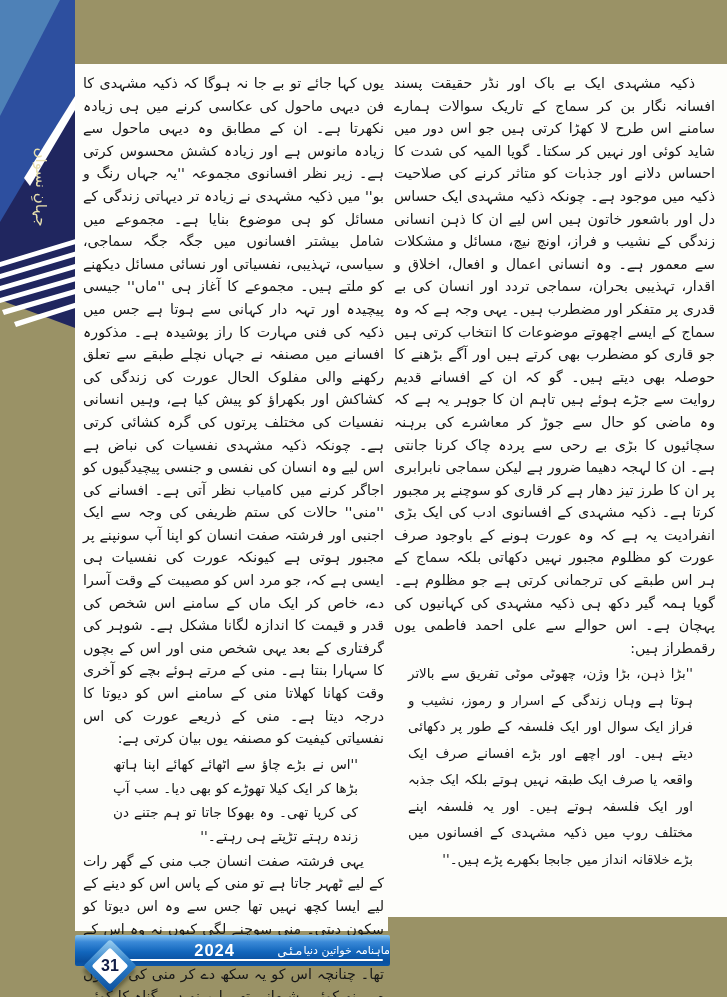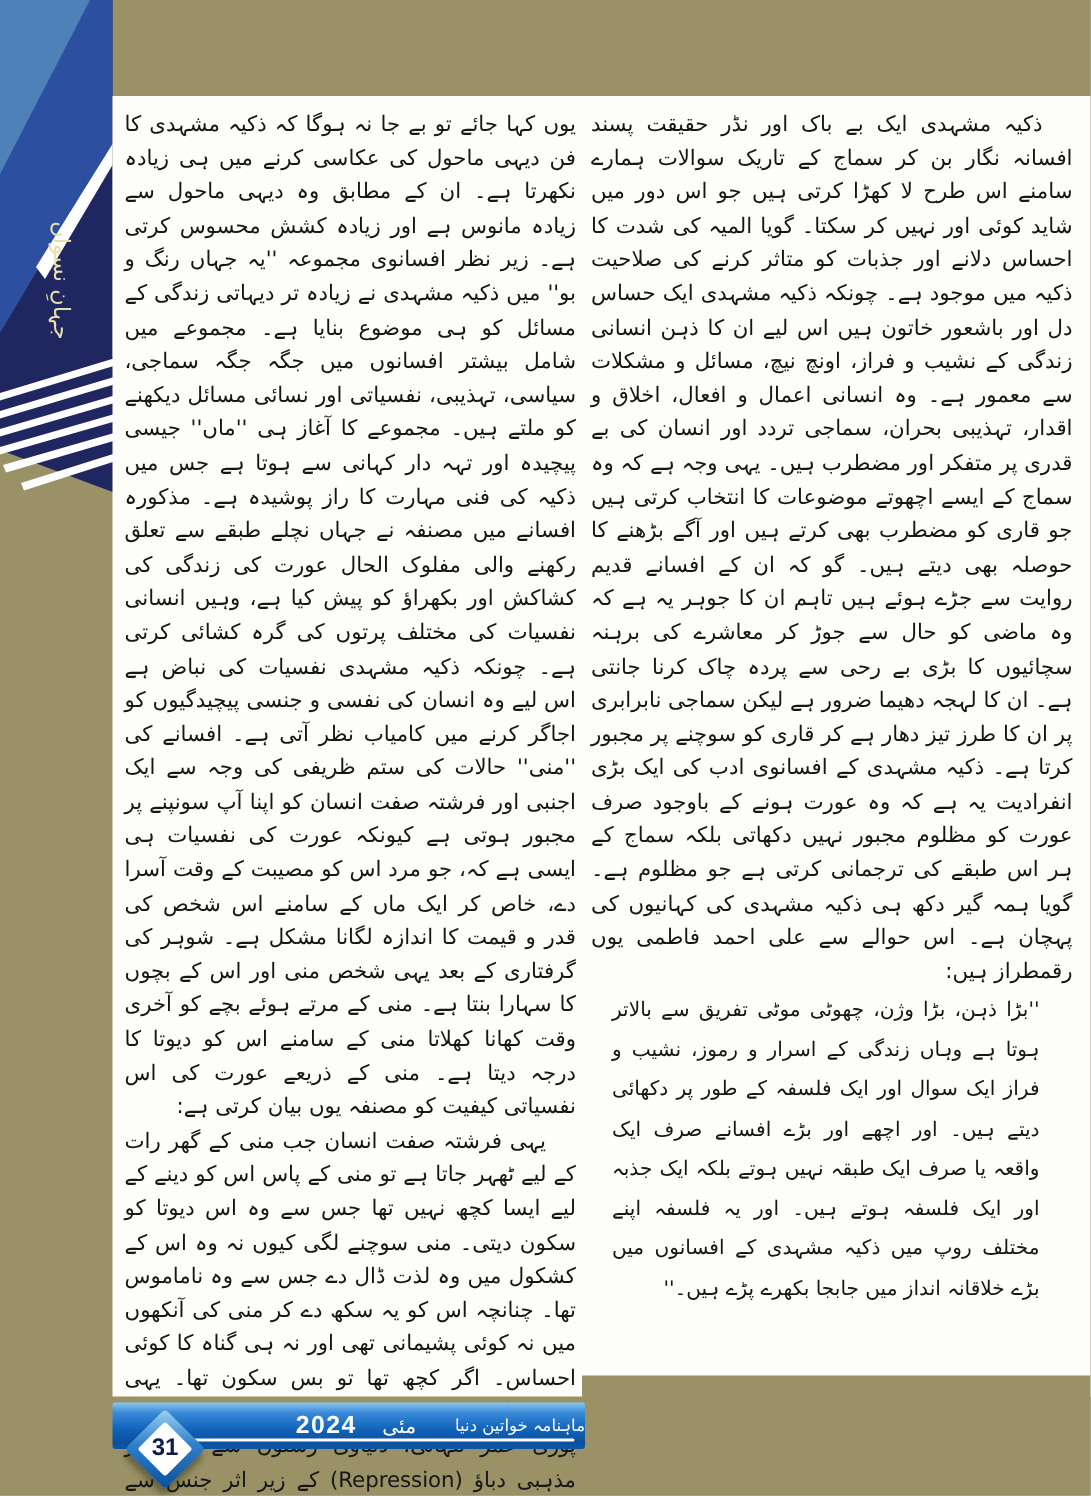--- a/index.html
+++ b/index.html
@@ -62,23 +62,23 @@
   .footer-bar{
     position:absolute;left:75px;top:935px;width:315px;height:31px;
     background:linear-gradient(180deg,#8cc6ef 0%,#3b8ad8 22%,#1266bc 55%,#0a4f9e 85%,#0d57a8 100%);
     border-radius:2px;
     direction:rtl;
     display:flex;align-items:center;
     padding:0;box-sizing:border-box;
     color:#ffffff;
   }
   .footer-bar .mag{font-size:11px;margin-right:0;white-space:nowrap;}
-  .footer-bar .month{font-size:13.5px;margin-right:26px;white-space:nowrap;}
+  .footer-bar .month{font-size:13.5px;white-space:nowrap;font-family:Liberation Mono, monospace;}
   .footer-bar .year{
-    font-size:16.5px;font-weight:bold;margin-right:17px;
+    font-size:16.5px;font-weight:bold;margin-right:44px;
     font-family:"Liberation Sans",sans-serif;letter-spacing:1px;
   }
   .footer-underline{
     position:absolute;left:50px;right:7px;bottom:5px;height:2.5px;
     background:#ffffff;border-radius:1px;
   }
   .page-diamond{
     position:absolute;left:86px;top:942px;width:48px;height:48px;
   }
   .diamond-outer{
@@ -124,20 +124,21 @@
 
     <polygon points="0,0 60,0 0,116" fill="#4e81b7"></polygon>
   </svg>
 
   <div class="vertical-title">جہانِ نسواں</div>
 
   <div class="sheet">
 
     <div class="col col-left">
       <p class="body">یوں کہا جائے تو بے جا نہ ہوگا کہ ذکیہ مشہدی کا فن دیہی ماحول کی عکاسی کرنے میں ہی زیادہ نکھرتا ہے۔ ان کے مطابق وہ دیہی ماحول سے زیادہ مانوس ہے اور زیادہ کشش محسوس کرتی ہے۔ زیر نظر افسانوی مجموعہ ''یہ جہاں رنگ و بو'' میں ذکیہ مشہدی نے زیادہ تر دیہاتی زندگی کے مسائل کو ہی موضوع بنایا ہے۔ مجموعے میں شامل بیشتر افسانوں میں جگہ جگہ سماجی، سیاسی، تہذیبی، نفسیاتی اور نسائی مسائل دیکھنے کو ملتے ہیں۔ مجموعے کا آغاز ہی ''ماں'' جیسی پیچیدہ اور تہہ دار کہانی سے ہوتا ہے جس میں ذکیہ کی فنی مہارت کا راز پوشیدہ ہے۔ مذکورہ افسانے میں مصنفہ نے جہاں نچلے طبقے سے تعلق رکھنے والی مفلوک الحال عورت کی زندگی کی کشاکش اور بکھراؤ کو پیش کیا ہے، وہیں انسانی نفسیات کی مختلف پرتوں کی گرہ کشائی کرتی ہے۔ چونکہ ذکیہ مشہدی نفسیات کی نباض ہے اس لیے وہ انسان کی نفسی و جنسی پیچیدگیوں کو اجاگر کرنے میں کامیاب نظر آتی ہے۔ افسانے کی ''منی'' حالات کی ستم ظریفی کی وجہ سے ایک اجنبی اور فرشتہ صفت انسان کو اپنا آپ سونپنے پر مجبور ہوتی ہے کیونکہ عورت کی نفسیات ہی ایسی ہے کہ، جو مرد اس کو مصیبت کے وقت آسرا دے، خاص کر ایک ماں کے سامنے اس شخص کی قدر و قیمت کا اندازہ لگانا مشکل ہے۔ شوہر کی گرفتاری کے بعد یہی شخص منی اور اس کے بچوں کا سہارا بنتا ہے۔ منی کے مرتے ہوئے بچے کو آخری وقت کھانا کھلاتا منی کے سامنے اس کو دیوتا کا درجہ دیتا ہے۔ منی کے ذریعے عورت کی اس نفسیاتی کیفیت کو مصنفہ یوں بیان کرتی ہے:</p>
+      <p class="quote">''اس نے بڑے چاؤ سے اٹھائے کھائے اپنا ہاتھ بڑھا کر ایک کیلا تھوڑے کو بھی دیا۔ سب آپ کی کرپا تھی۔ وہ بھوکا جاتا تو ہم جتنے دن زندہ رہتے تڑپتے ہی رہتے۔''</p>
       <p class="body indent">یہی فرشتہ صفت انسان جب منی کے گھر رات کے لیے ٹھہر جاتا ہے تو منی کے پاس اس کو دینے کے لیے ایسا کچھ نہیں تھا جس سے وہ اس دیوتا کو سکون دیتی۔ منی سوچنے لگی کیوں نہ وہ اس کے کشکول میں وہ لذت ڈال دے جس سے وہ ناماموس تھا۔ چنانچہ اس کو یہ سکھ دے کر منی کی آنکھوں میں نہ کوئی پشیمانی تھی اور نہ ہی گناہ کا کوئی احساس۔ اگر کچھ تھا تو بس سکون تھا۔ یہی کیفیت اس فرشتہ صفت انسان کی بھی تھی جو پوری عمر تنہائی، دنیاوی رشتوں سے دور اور مذہبی دباؤ (Repression) کے زیر اثر جنس سے دوری اختیار کر رہا تھا۔ تاہم وہ ایک سادھو ہونے کے ساتھ ساتھ مرد بھی تھا، بنابریں اپنی فطری جنسی کمزوری کے شکنجے میں آ کر اپنے نفس پر قابو کھو دیتا ہے۔ منی بھی تو عورت ہونے کے ساتھ ساتھ ایک انسان بھی تھی اس</p>
     </div>
 
     <div class="col col-right">
       <p class="body indent">ذکیہ مشہدی ایک بے باک اور نڈر حقیقت پسند افسانہ نگار بن کر سماج کے تاریک سوالات ہمارے سامنے اس طرح لا کھڑا کرتی ہیں جو اس دور میں شاید کوئی اور نہیں کر سکتا۔ گویا المیہ کی شدت کا احساس دلانے اور جذبات کو متاثر کرنے کی صلاحیت ذکیہ میں موجود ہے۔ چونکہ ذکیہ مشہدی ایک حساس دل اور باشعور خاتون ہیں اس لیے ان کا ذہن انسانی زندگی کے نشیب و فراز، اونچ نیچ، مسائل و مشکلات سے معمور ہے۔ وہ انسانی اعمال و افعال، اخلاق و اقدار، تہذیبی بحران، سماجی تردد اور انسان کی بے قدری پر متفکر اور مضطرب ہیں۔ یہی وجہ ہے کہ وہ سماج کے ایسے اچھوتے موضوعات کا انتخاب کرتی ہیں جو قاری کو مضطرب بھی کرتے ہیں اور آگے بڑھنے کا حوصلہ بھی دیتے ہیں۔ گو کہ ان کے افسانے قدیم روایت سے جڑے ہوئے ہیں تاہم ان کا جوہر یہ ہے کہ وہ ماضی کو حال سے جوڑ کر معاشرے کی برہنہ سچائیوں کا بڑی بے رحی سے پردہ چاک کرنا جانتی ہے۔ ان کا لہجہ دھیما ضرور ہے لیکن سماجی نابرابری پر ان کا طرز تیز دھار ہے کر قاری کو سوچنے پر مجبور کرتا ہے۔ ذکیہ مشہدی کے افسانوی ادب کی ایک بڑی انفرادیت یہ ہے کہ وہ عورت ہونے کے باوجود صرف عورت کو مظلوم مجبور نہیں دکھاتی بلکہ سماج کے ہر اس طبقے کی ترجمانی کرتی ہے جو مظلوم ہے۔ گویا ہمہ گیر دکھ ہی ذکیہ مشہدی کی کہانیوں کی پہچان ہے۔ اس حوالے سے علی احمد فاطمی یوں رقمطراز ہیں:</p>
       <p class="quote-spaced">''بڑا ذہن، بڑا وژن، چھوٹی موٹی تفریق سے بالاتر ہوتا ہے وہاں زندگی کے اسرار و رموز، نشیب و فراز ایک سوال اور ایک فلسفہ کے طور پر دکھائی دیتے ہیں۔ اور اچھے اور بڑے افسانے صرف ایک واقعہ یا صرف ایک طبقہ نہیں ہوتے بلکہ ایک جذبہ اور ایک فلسفہ ہوتے ہیں۔ اور یہ فلسفہ اپنے مختلف روپ میں ذکیہ مشہدی کے افسانوں میں بڑے خلاقانہ انداز میں جابجا بکھرے پڑے ہیں۔''</p>
 
     </div>
 
   </div>

